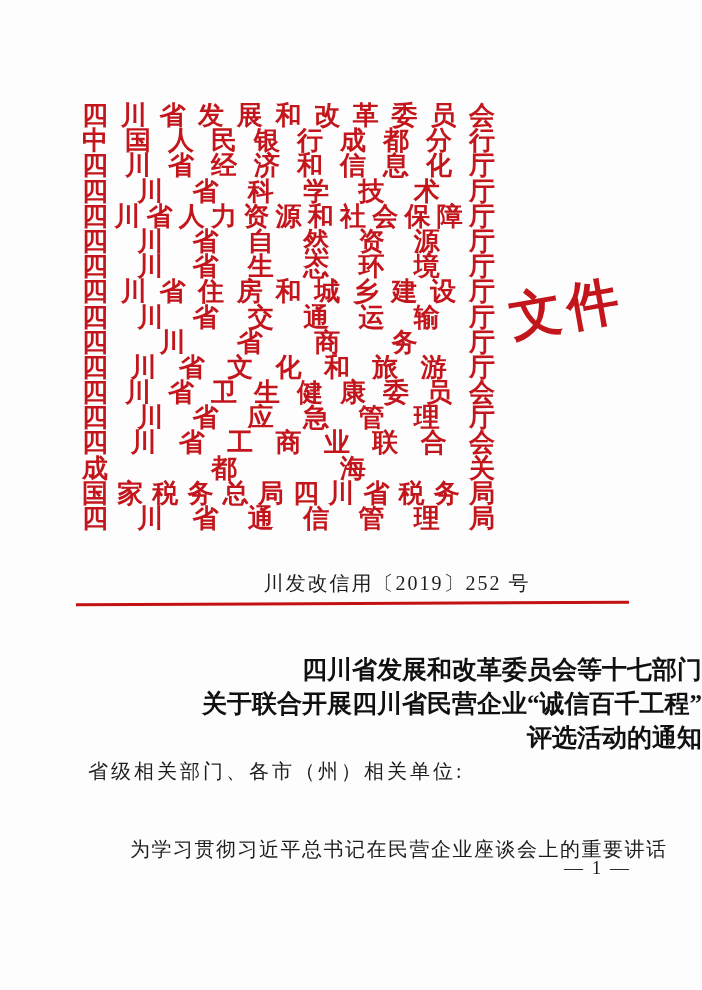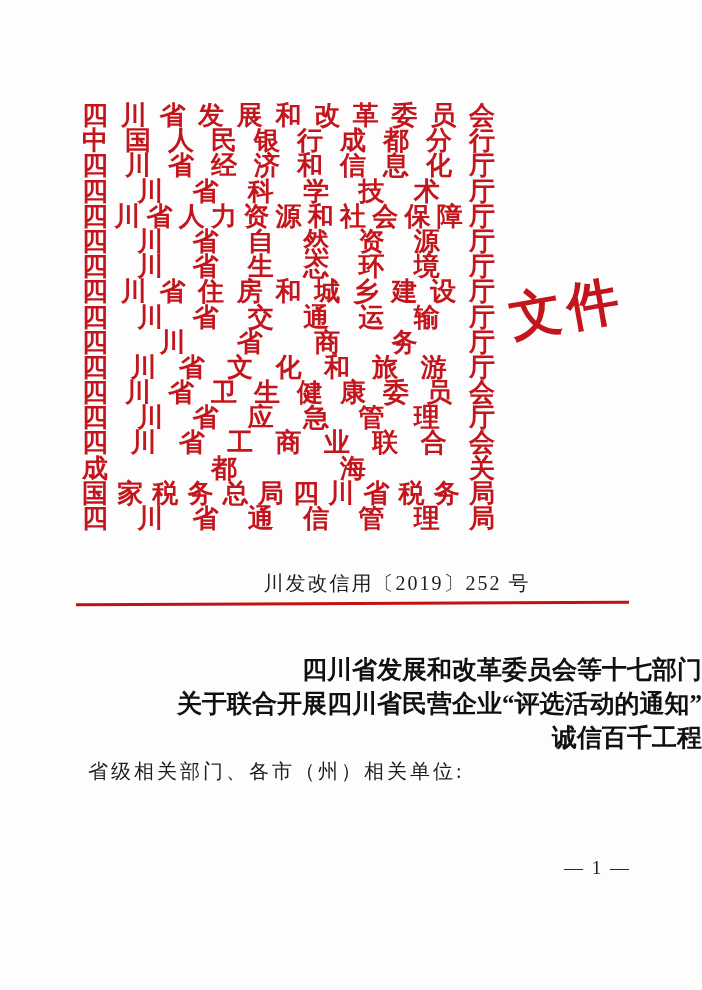--- a/index.html
+++ b/index.html
@@ -297,22 +297,23 @@
     </div>
 
   <div class="wenjian">文件</div>
 
   <div class="doc-number">川发改信用〔2019〕252 号</div>
 
   <div class="red-rule"></div>
 
   <h1 class="title">
     <span class="title-line">四川省发展和改革委员会等十七部门</span>
-    <span class="title-line">关于联合开展四川省民营企业“评选活动的通知”</span>
-    <span class="title-line">诚信百千工程</span>
+    <span class="title-line">关于联合开展四川省民营企业“诚信百千工程”</span>
+    <span class="title-line">评选活动的通知</span>
   </h1>
 
   <p class="salutation">省级相关部门、各市（州）相关单位:</p>
 
+  <p class="body-line">为学习贯彻习近平总书记在民营企业座谈会上的重要讲话</p>
 
   <div class="page-number">— 1 —</div>
 
 </div>
 
 </body></html>

